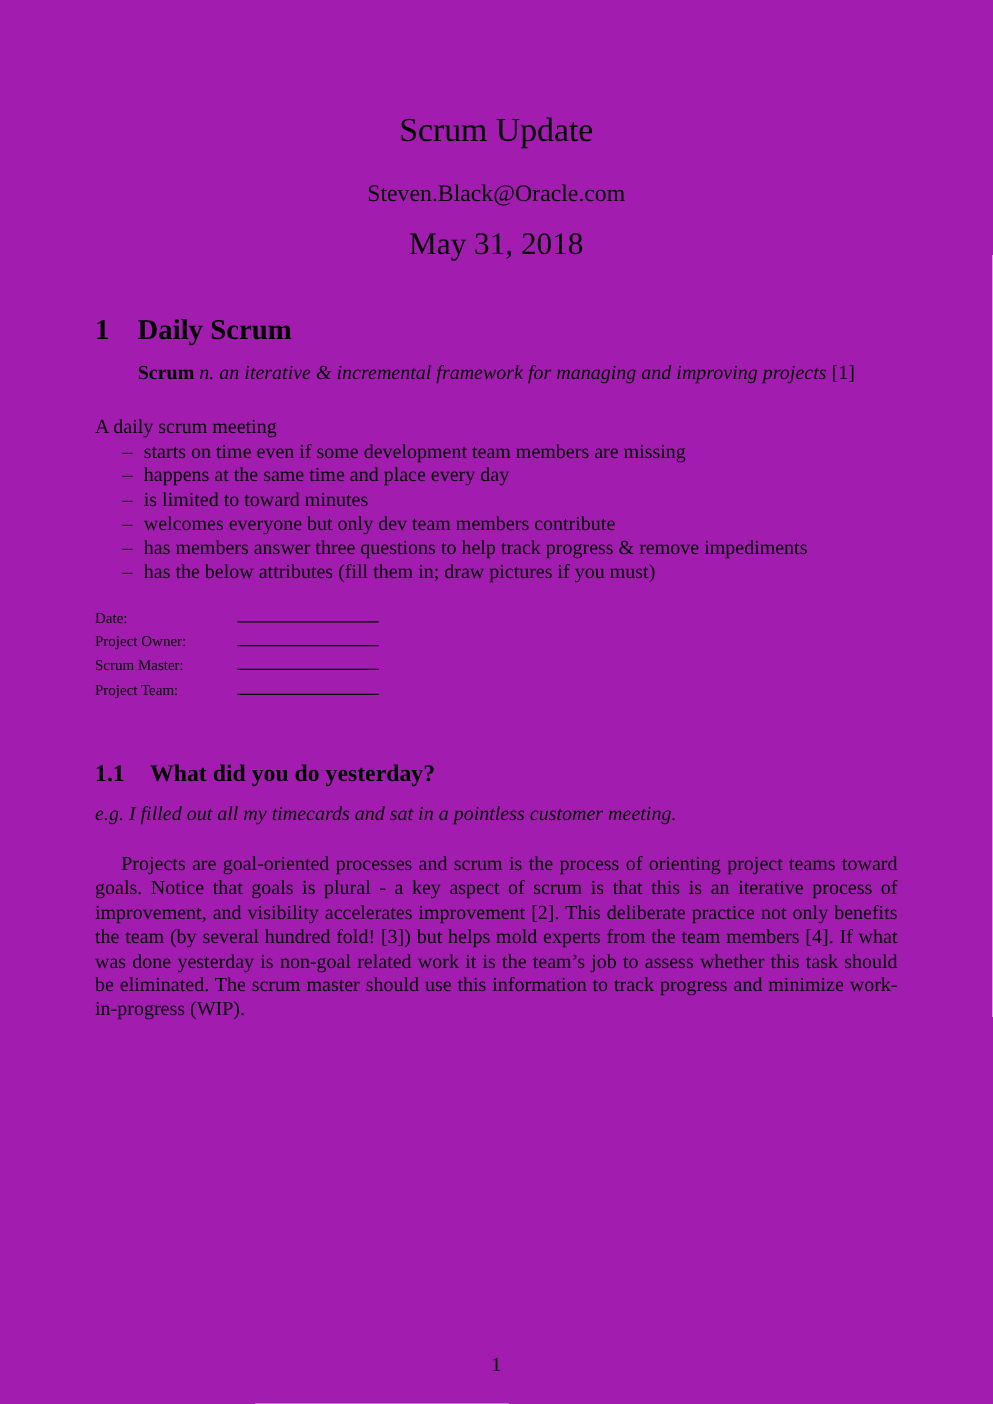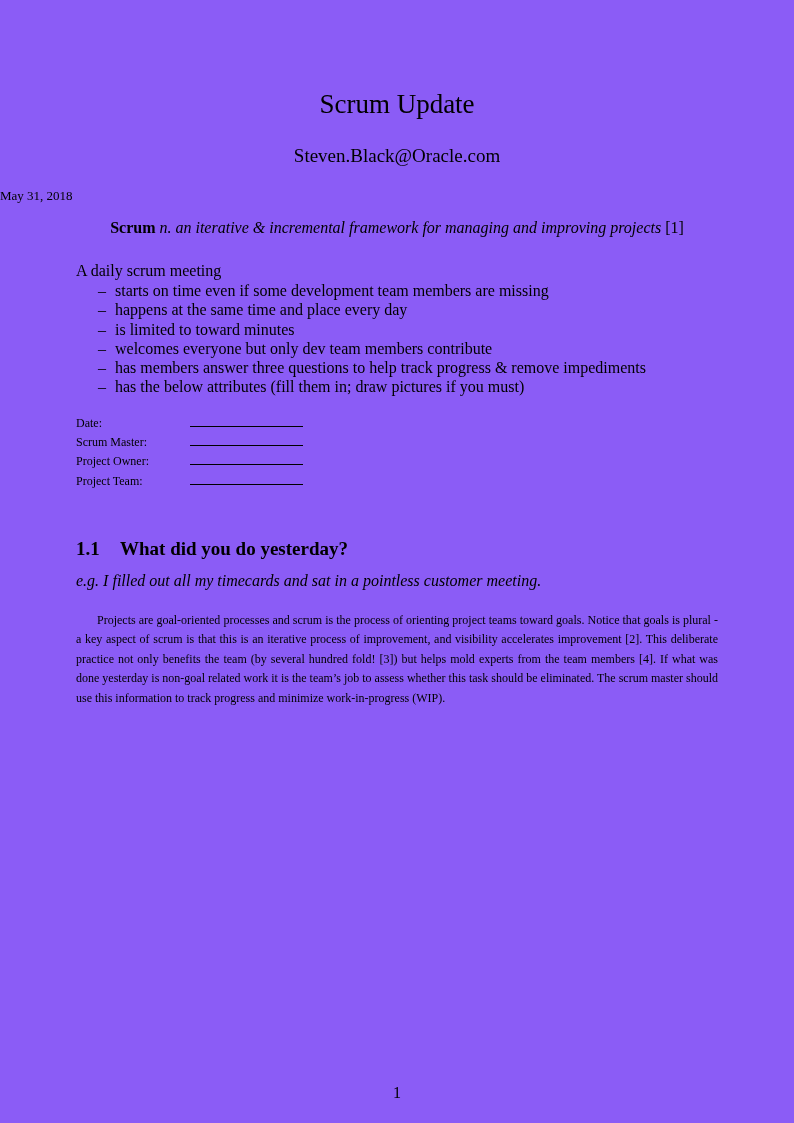--- a/index.html
+++ b/index.html
@@ -1,20 +1,20 @@
 <!DOCTYPE html>
 <html><head>
 <meta charset="utf-8">
 <style>
   html, body { margin: 0; padding: 0; background: #ffffff; }
   .page {
     position: relative;
     width: 794px;
     height: 1123px;
-    background: #8b5cf6;
+    background: #a21caf;
     color: #000000;
     font-family: "Liberation Serif", serif;
     overflow: hidden;
   }
   .content { margin: 0 76px; }
 
   .doc-title {
     margin: 0;
     padding-top: 89px;
     font-size: 27px;
@@ -23,22 +23,23 @@
     text-align: center;
   }
   .doc-author {
     margin-top: 25px;
     font-size: 19px;
     line-height: 22px;
     text-align: center;
   }
   .doc-date {
     margin-top: 18px;
-    font-size: 13px;
+    font-size: 25px;
     line-height: 22px;
+    text-align: center;
   }
 
   .section-heading {
     margin: 43px 0 0 0;
     font-size: 23px;
     font-weight: bold;
     line-height: 28px;
   }
   .sec-num { display: inline-block; min-width: 34px; }
 
@@ -89,21 +90,21 @@
 
   .example {
     margin: 11px 0 0 0;
     font-size: 16px;
     line-height: 20px;
     font-style: italic;
   }
 
   .body-par {
     margin: 20px 0 0 0;
-    font-size: 12px;
+    font-size: 16px;
     line-height: 19.4px;
     text-align: justify;
     text-indent: 21px;
   }
 
   .pagenum {
     position: absolute;
     top: 1084px;
     left: 0;
     right: 0;
@@ -115,20 +116,23 @@
 <body>
 
 <div class="page">
 
   <h1 class="doc-title">Scrum Update</h1>
   <div class="doc-author">Steven.Black@Oracle.com</div>
   <div class="doc-date">May 31, 2018</div>
 
   <div class="content">
 
+    <h2 class="section-heading">
+      <span class="sec-num">1</span><span>Daily Scrum</span>
+    </h2>
 
     <p class="definition">
       <span class="term">Scrum</span>
       <span class="def-body">n. an iterative &amp; incremental framework for managing and improving projects</span>
       <span>[1]</span>
     </p>
 
     <p class="list-intro">A daily scrum meeting</p>
 
     <div class="itemize">
@@ -157,25 +161,25 @@
         <span>has the below attributes (fill them in; draw pictures if you must)</span>
       </div>
     </div>
 
     <div class="form">
       <div class="form-row">
         <span class="form-label">Date:</span>
         <span class="blank"></span>
       </div>
       <div class="form-row">
-        <span class="form-label">Scrum Master:</span>
+        <span class="form-label">Project Owner:</span>
         <span class="blank"></span>
       </div>
       <div class="form-row">
-        <span class="form-label">Project Owner:</span>
+        <span class="form-label">Scrum Master:</span>
         <span class="blank"></span>
       </div>
       <div class="form-row">
         <span class="form-label">Project Team:</span>
         <span class="blank"></span>
       </div>
     </div>
 
     <h3 class="subsection-heading">
       <span class="subsec-num">1.1</span><span>What did you do yesterday?</span>

